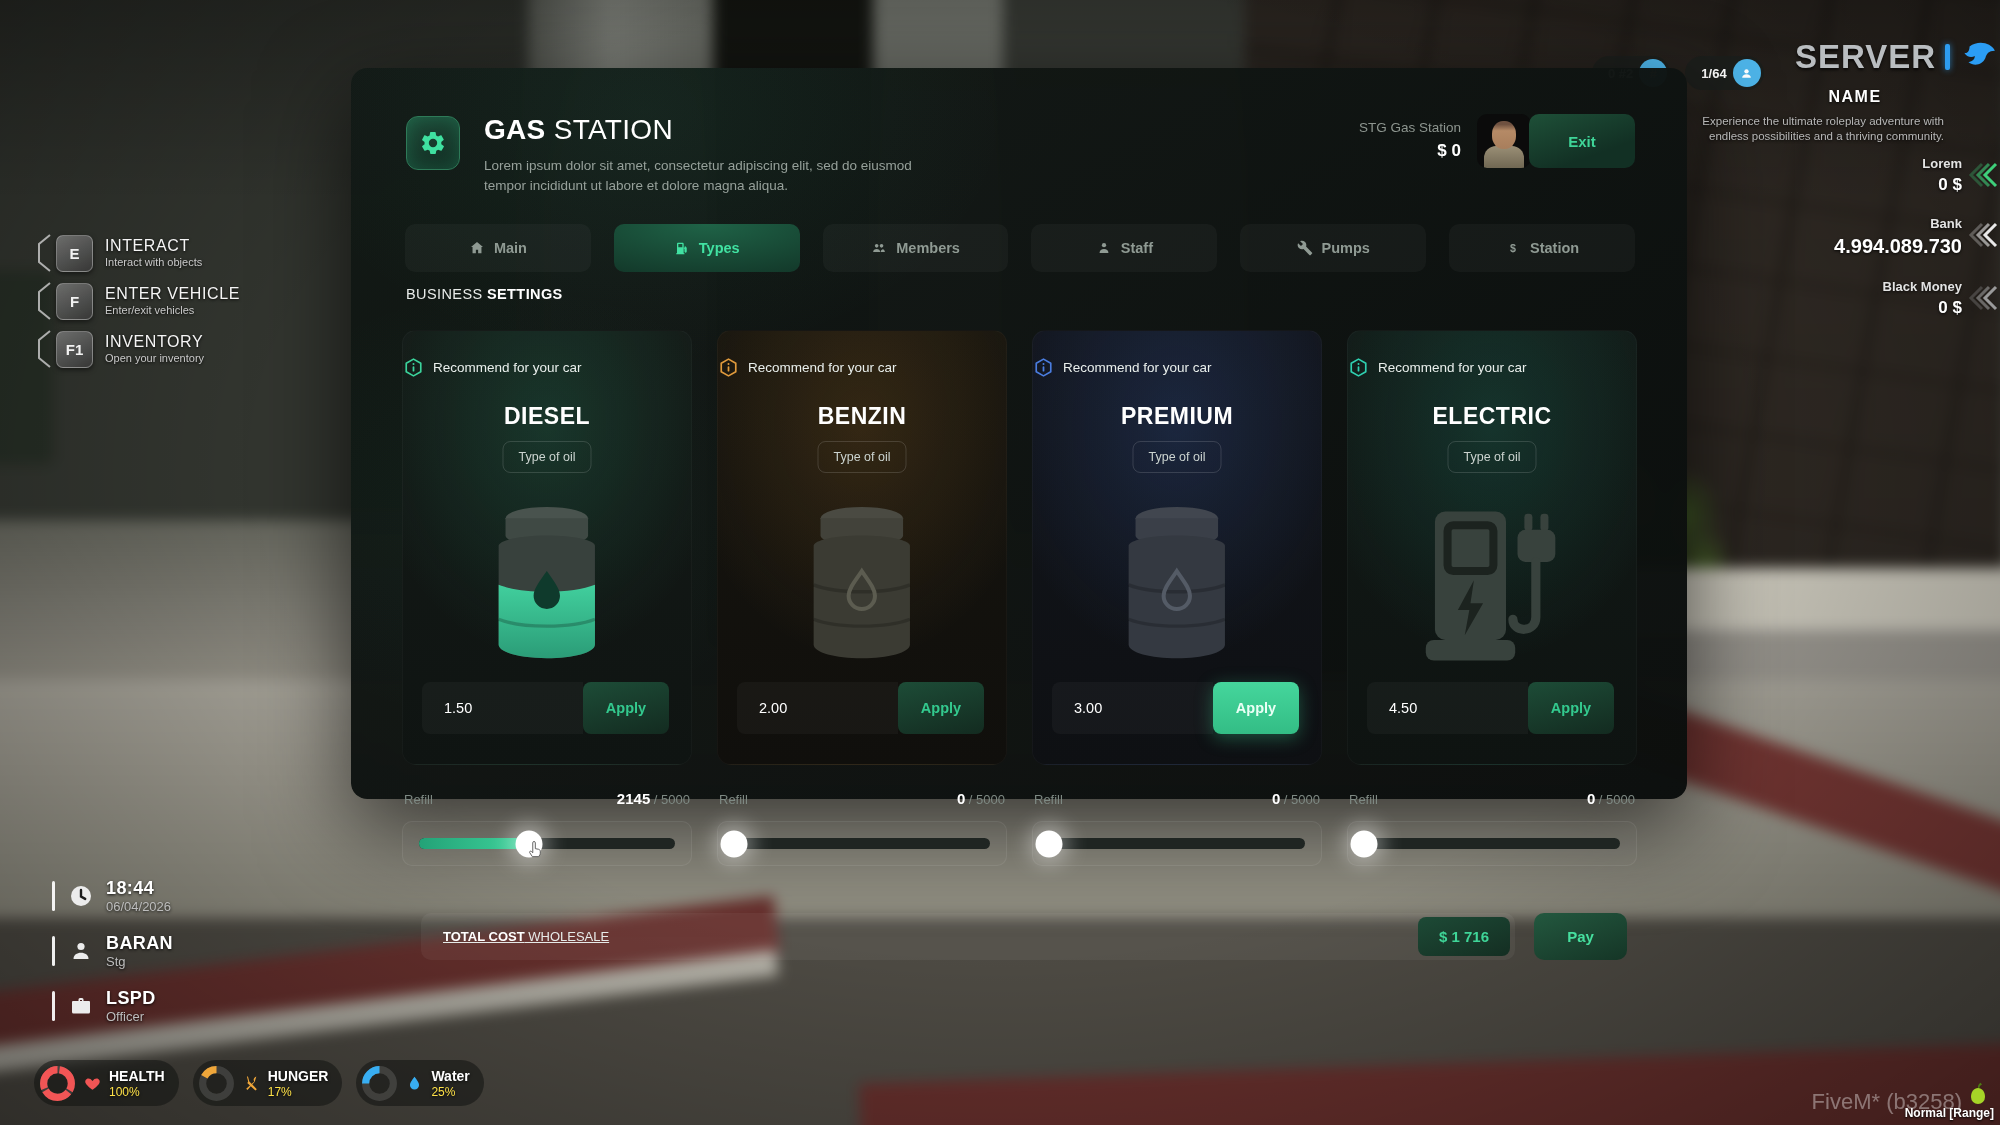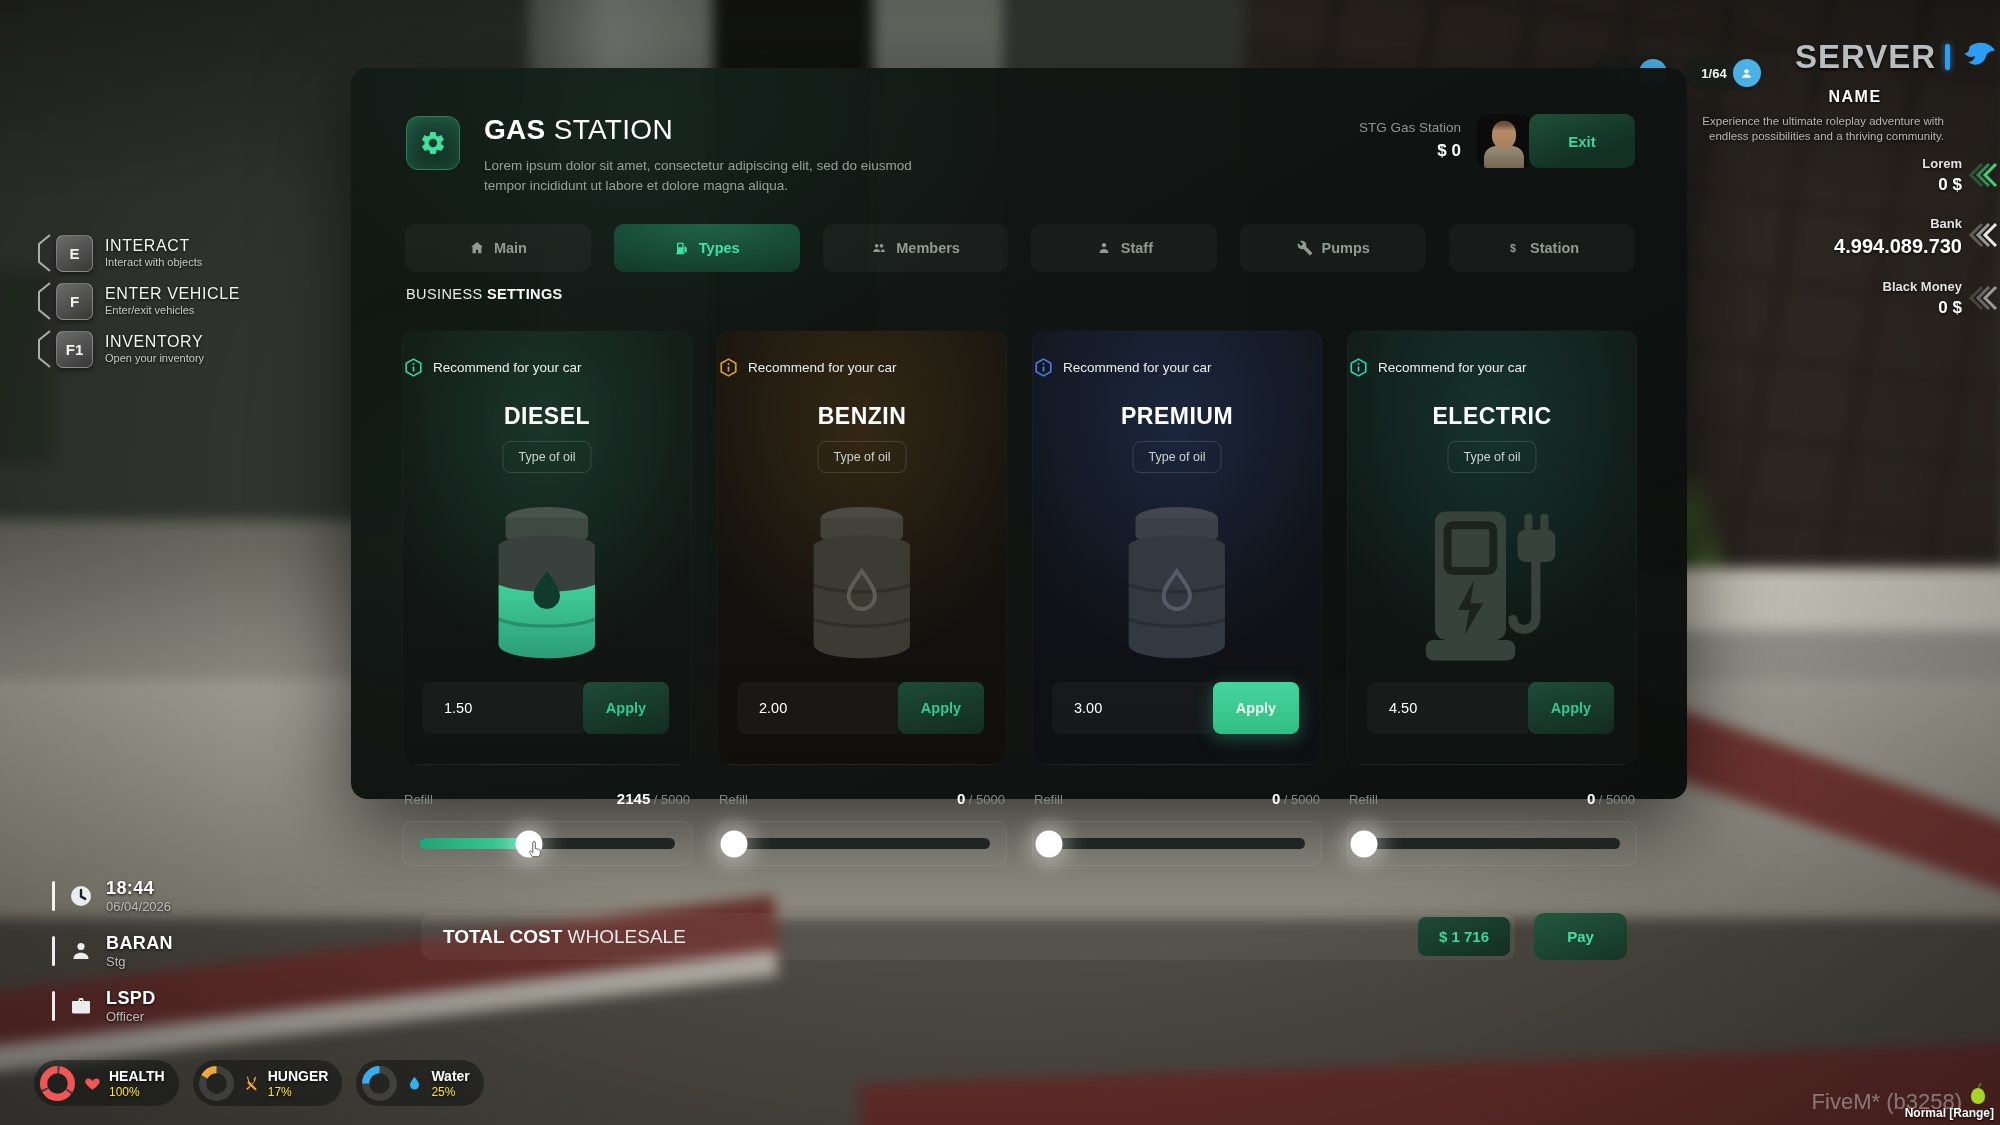--- a/index.html
+++ b/index.html
@@ -171,21 +171,21 @@
   .slider-track{position:relative;height:11px;width:100%;border-radius:6px;background:#1f2522;}
   .slider-fill{position:absolute;left:0;top:0;bottom:0;border-radius:6px;
     background:linear-gradient(90deg,#23a277,#3fd49c);}
   .slider-knob{position:absolute;top:50%;width:27px;height:27px;border-radius:50%;background:#fff;
     transform:translate(-50%,-50%);box-shadow:0 0 20px 7px rgba(255,255,255,.38);}
   .hand-cursor{position:absolute;left:9px;top:9px;width:22px;height:22px;}
 
   .total-row{position:absolute;left:70px;right:60px;top:845px;height:47px;display:flex;align-items:center;}
   .total-bar{flex:1;height:47px;border-radius:10px;background:rgba(255,255,255,.05);display:flex;
     align-items:center;padding:0 5px 0 22px;}
-  .total-label{color:#e6eae8;font-size:19px;flex:1;}
+  .total-label{color:#e6eae8;font-size:13px;flex:1;text-decoration:underline;}
   .total-label b{font-weight:800;color:#fff;}
   .total-chip{height:39px;padding:0 21px;border-radius:8px;background:linear-gradient(160deg,#1c463497,#14302488);
     background:linear-gradient(160deg,#1d4a36,#142e22);display:flex;align-items:center;color:#3fd598;
     font-size:15px;font-weight:800;}
   .pay-btn{width:93px;height:47px;margin-left:19px;border-radius:10px;
     background:linear-gradient(160deg,#23583f,#153526);display:flex;align-items:center;justify-content:center;
     color:#46df9f;font-size:15px;font-weight:700;cursor:pointer;}
 </style>
 </head>
 <body>

